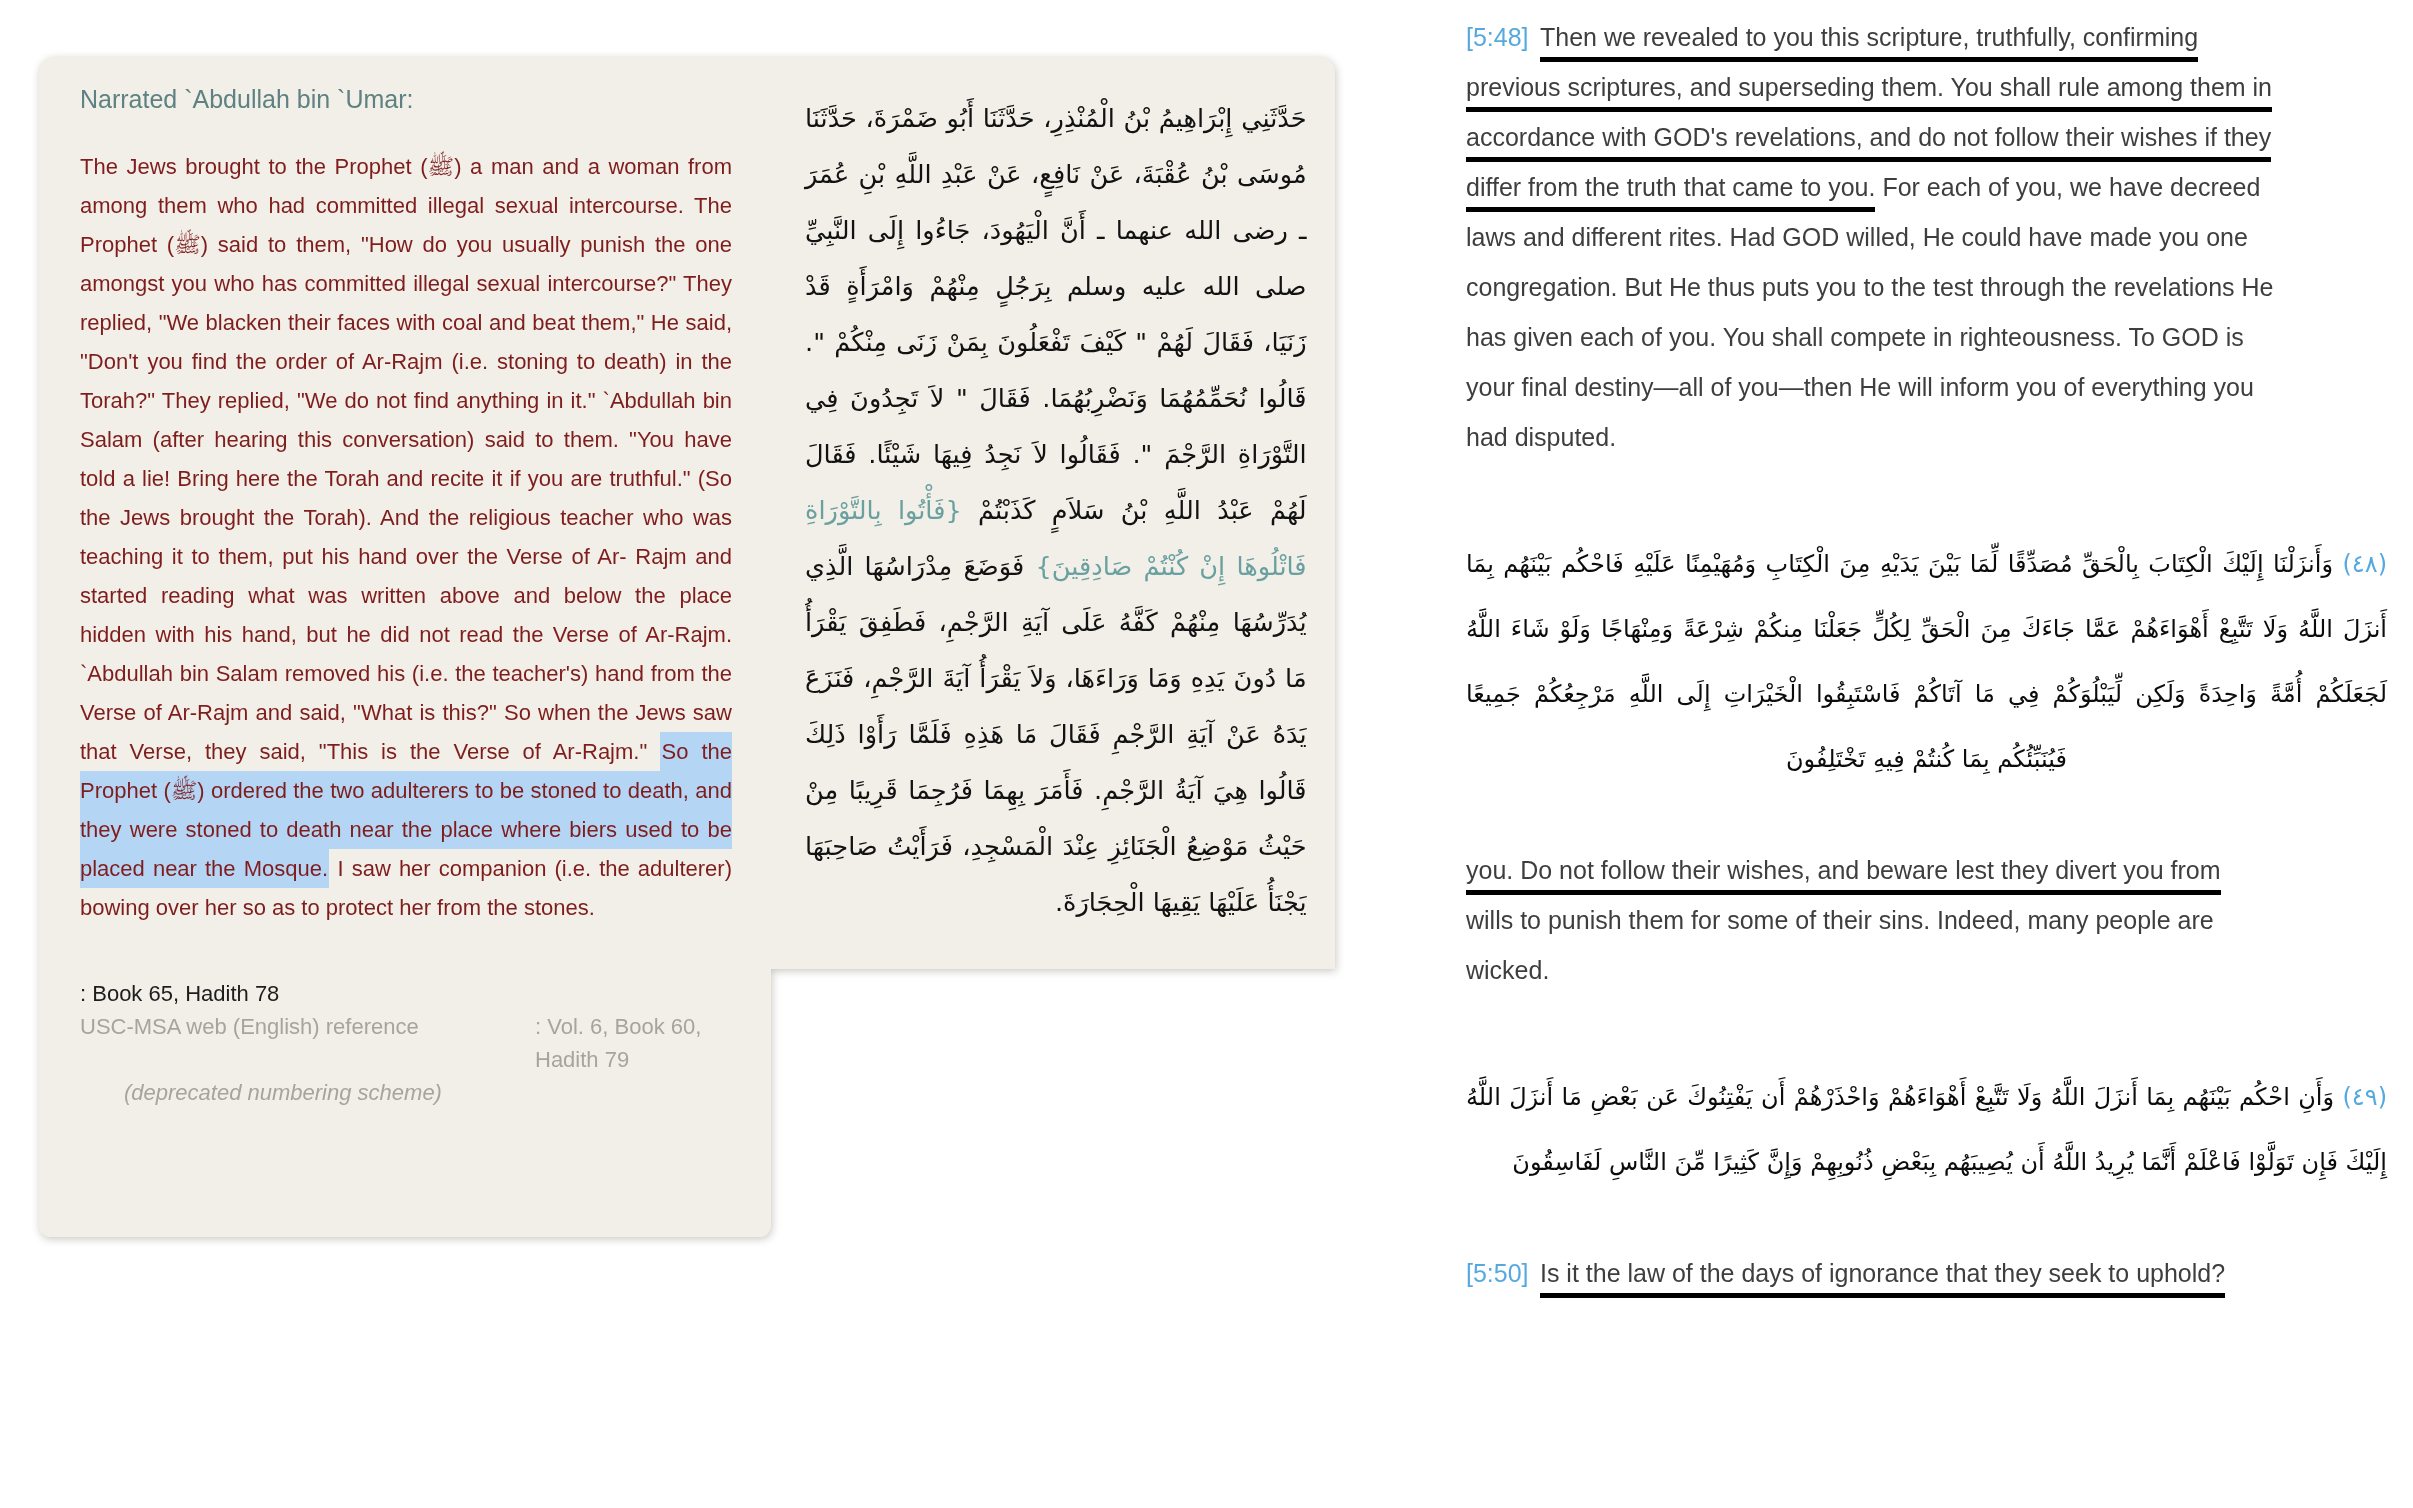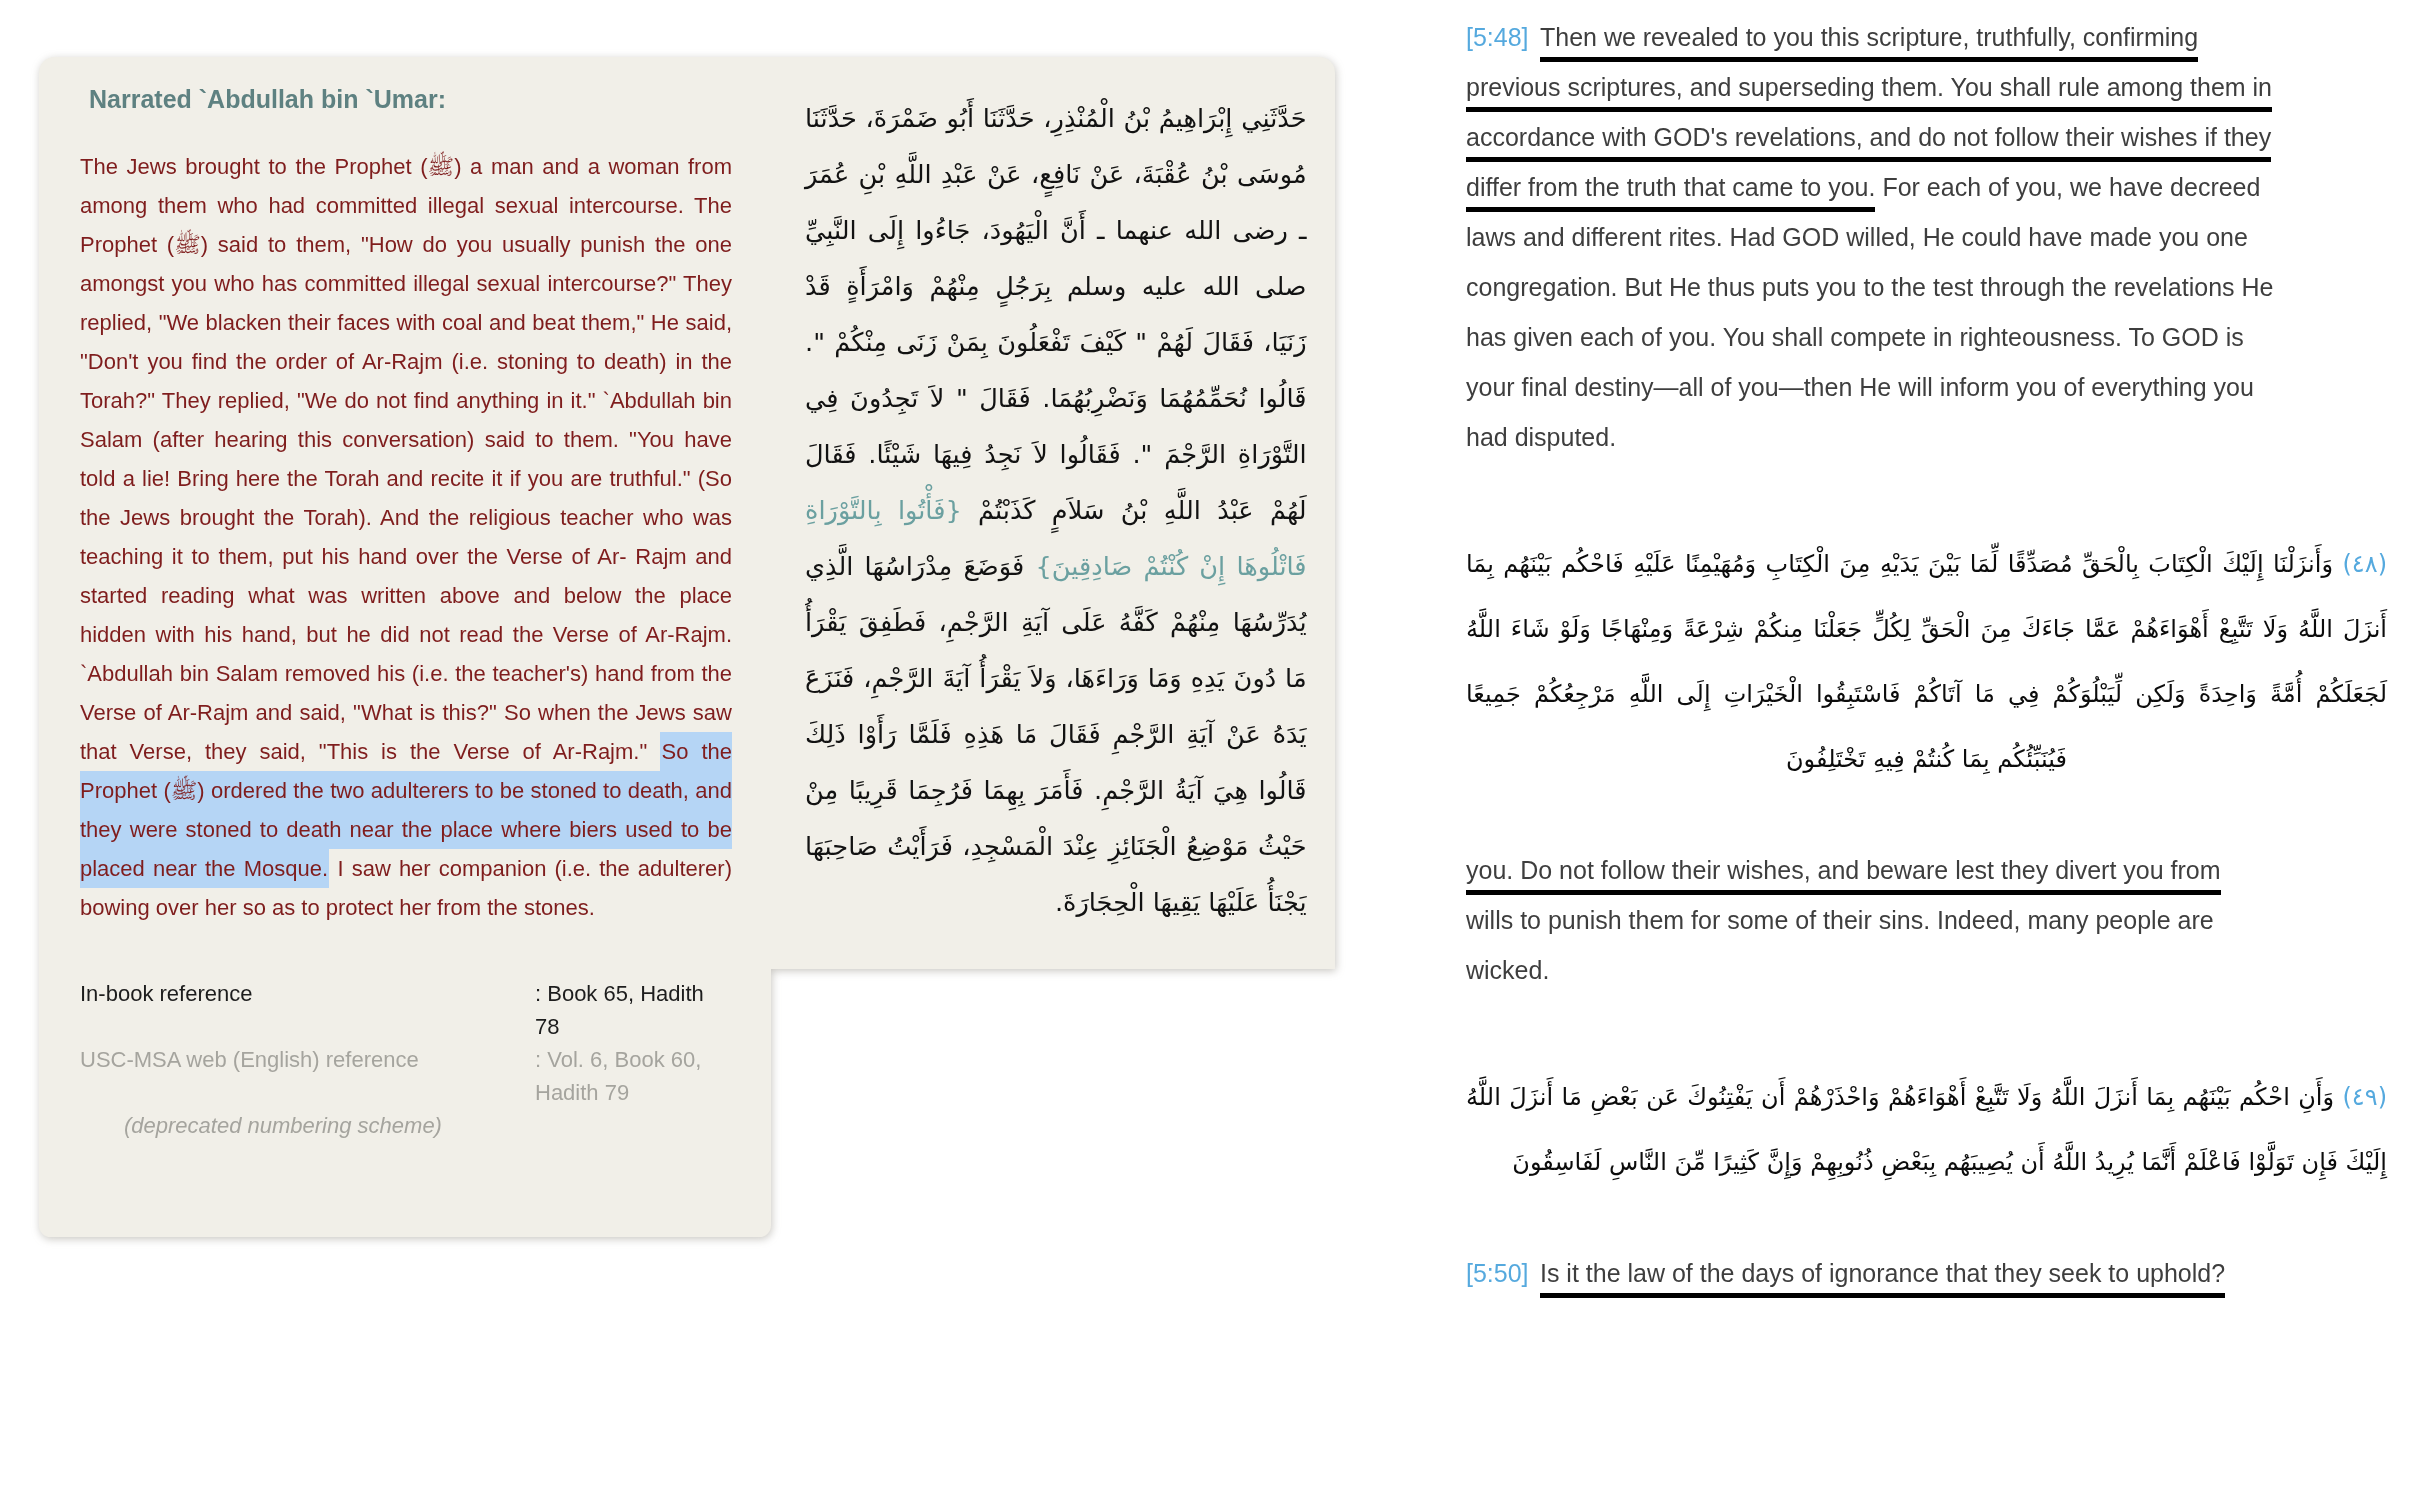--- a/index.html
+++ b/index.html
@@ -7,21 +7,21 @@
        font-family:"Liberation Sans",sans-serif;}
 
   
   .card{position:absolute;left:39px;top:57px;display:flex;align-items:flex-start;
         filter:drop-shadow(1.4px 2.8px 4.3px rgba(100,95,80,.35));}
   .col-en{width:732px;box-sizing:border-box;background:#f1efe8;
           border-radius:15.6px 0 11.4px 11.4px;padding:28.4px 39px 39px 41px;min-height:1180px;}
   .col-ar{width:564px;box-sizing:border-box;background:#f1efe8;
           border-radius:0 15.6px 0 0;padding:33px 28.4px 39px 34px;min-height:622px;}
 
-  .narrator{color:#5e8181;font-size:25px;font-weight:700;margin:0 0 33px 9px;}
+  .narrator{color:#5e8181;font-size:25px;font-weight:400;margin:0 0 33px 0;}
   .hbody{font-size:22px;line-height:39px;color:#7f1d1d;text-align:justify;margin:0;}
   .hl{background:#b5d5f5;padding:7.1px 1.4px;}
 
   .refs{margin-top:50px;font-size:22px;line-height:33px;color:#1d1d1d;}
   .ref-row{display:flex;}
   .ref-label{width:455px;flex:none;}
   .ref-row.bold .ref-label{font-weight:bold;}
   .ref-row.gray{color:#a5a49e;}
   .ref-row.note{color:#a5a49e;font-style:italic;gap:24px;}
   .ref-row.note .ref-label{width:20px;}
@@ -45,21 +45,20 @@
 <body>
 
 <div id="app">
 
   <div class="card">
     <div class="col-en">
       <h2 class="narrator">Narrated `Abdullah bin `Umar:</h2>
       <p class="hbody"><span>The Jews brought to the Prophet (ﷺ) a man and a woman from among them who had committed illegal sexual intercourse. The Prophet (ﷺ) said to them, "How do you usually punish the one amongst you who has committed illegal sexual intercourse?" They replied, "We blacken their faces with coal and beat them," He said, "Don't you find the order of Ar-Rajm (i.e. stoning to death) in the Torah?" They replied, "We do not find anything in it." `Abdullah bin Salam (after hearing this conversation) said to them. "You have told a lie! Bring here the Torah and recite it if you are truthful." (So the Jews brought the Torah). And the religious teacher who was teaching it to them, put his hand over the Verse of Ar- Rajm and started reading what was written above and below the place hidden with his hand, but he did not read the Verse of Ar-Rajm. `Abdullah bin Salam removed his (i.e. the teacher's) hand from the Verse of Ar-Rajm and said, "What is this?" So when the Jews saw that Verse, they said, "This is the Verse of Ar-Rajm." </span><span class="hl">So the Prophet (ﷺ) ordered the two adulterers to be stoned to death, and they were stoned to death near the place where biers used to be placed near the Mosque.</span><span> I saw her companion (i.e. the adulterer) bowing over her so as to protect her from the stones.</span></p>
       <div class="refs">
           <div class="ref-row plain">
-            <div class="ref-label">In-book reference</div>
             <div class="ref-value">: Book 65, Hadith 78</div>
           </div>
           <div class="ref-row gray">
             <div class="ref-label">USC-MSA web (English) reference</div>
             <div class="ref-value">: Vol. 6, Book 60, Hadith 79</div>
           </div>
           <div class="ref-row note">
             <div class="ref-label"></div>
             <div class="ref-value">(deprecated numbering scheme)</div>
           </div>

